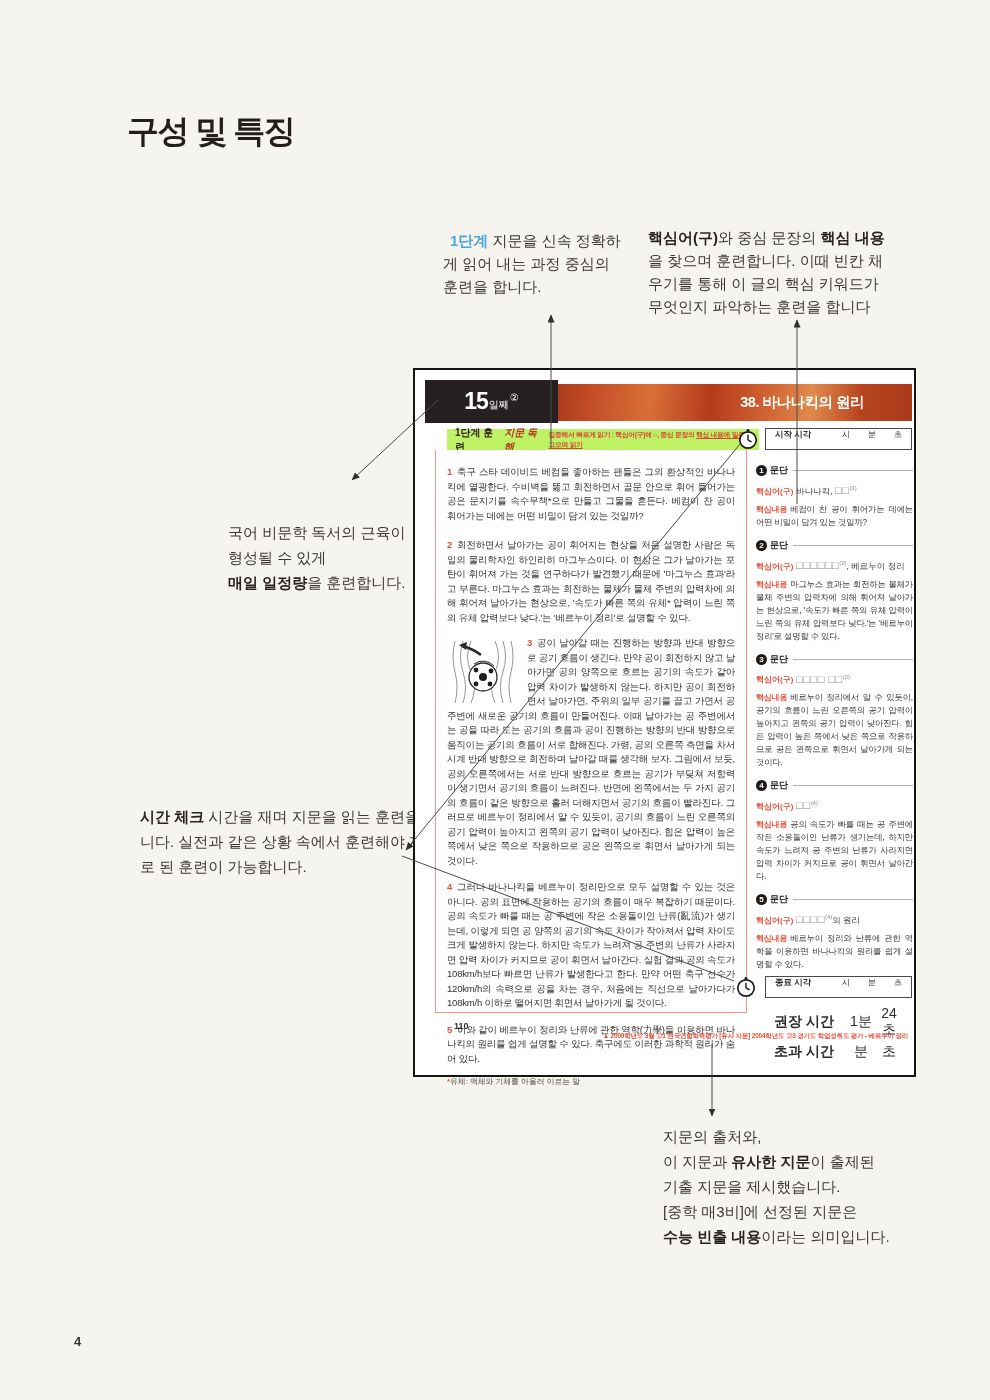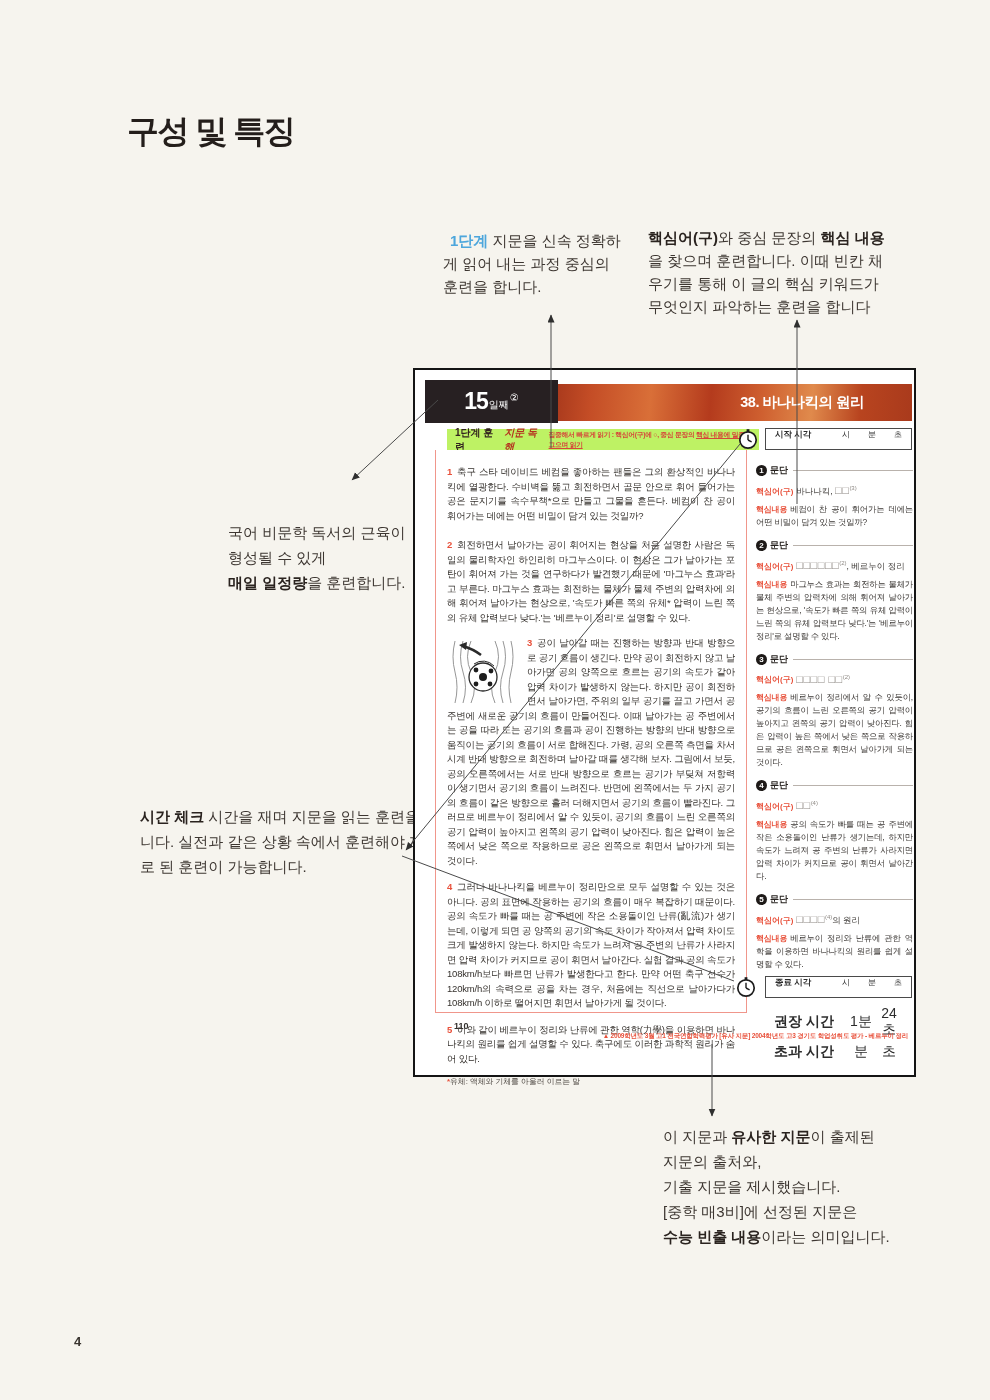--- a/index.html
+++ b/index.html
@@ -146,22 +146,22 @@
     <div>국어 비문학 독서의 근육이</div>
     <div>형성될 수 있게</div>
     <div><b>매일 일정량</b><span>을 훈련합니다.</span></div>
   </div>
 
   <div class="ann ann4">
     <b>시간 체크</b><span> 시간을 재며 지문을 읽는 훈련을 합니다. 실전과 같은 상황 속에서 훈련해야 제대로 된 훈련이 가능합니다.</span>
   </div>
 
   <div class="ann ann5">
+    <div>지문의 출처와,</div>
     <div><span>이 지문과 </span><b>유사한 지문</b><span>이 출제된</span></div>
-    <div>지문의 출처와,</div>
     <div>기출 지문을 제시했습니다.</div>
     <div>[중학 매3비]에 선정된 지문은</div>
     <div><b>수능 빈출 내용</b><span>이라는 의미입니다.</span></div>
   </div>
 
   <div class="wb">
 
     <div class="wb-daybox">
       <span class="d1">15</span>
       <span class="d2">일째</span>

